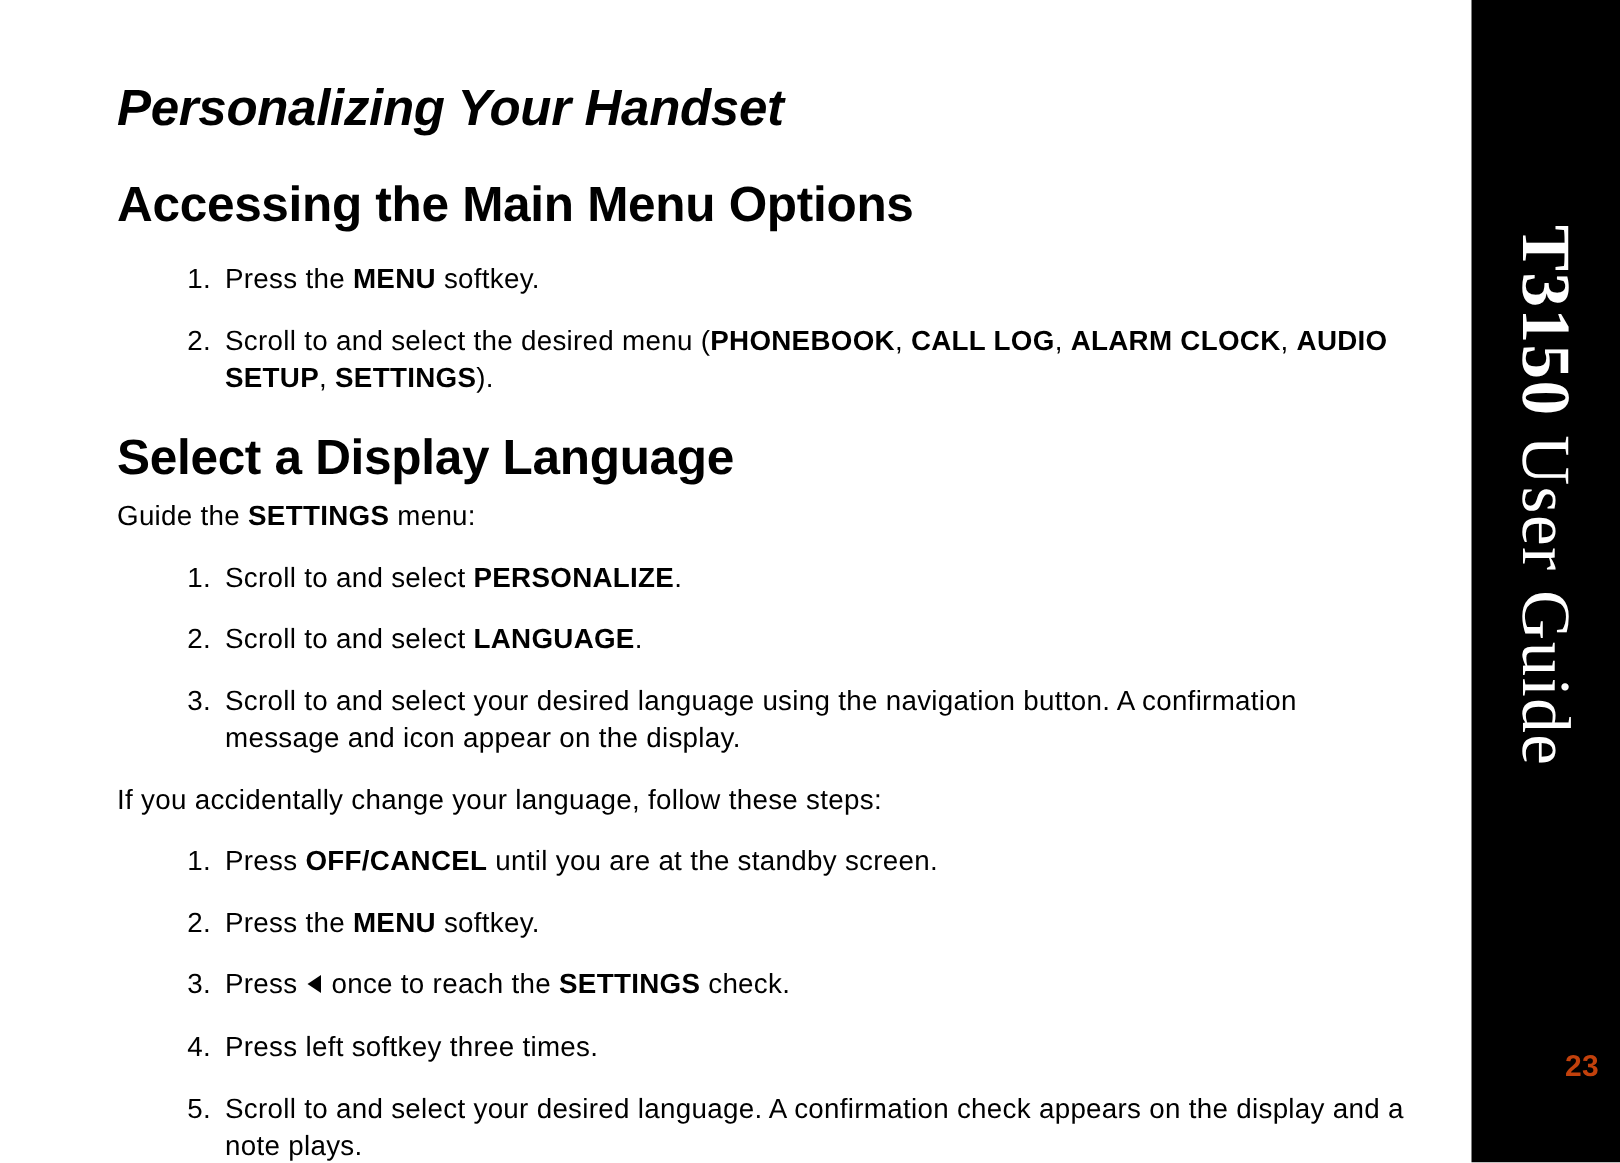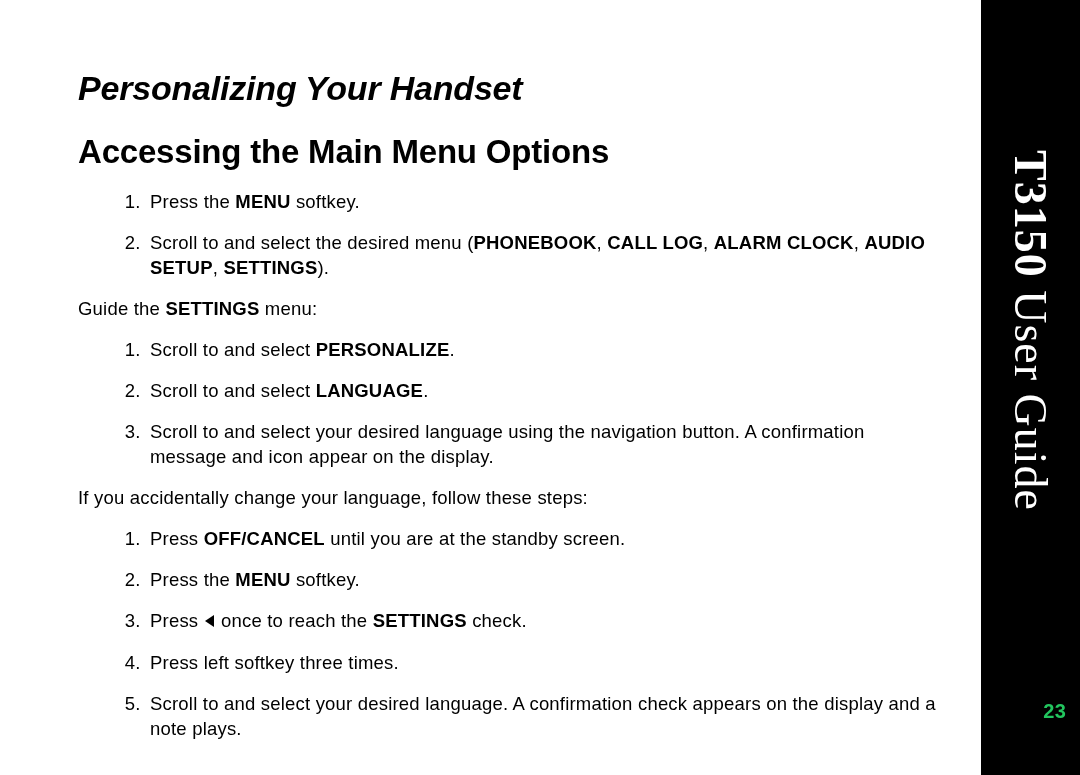--- a/index.html
+++ b/index.html
@@ -9,21 +9,21 @@
     height: 775px;
     font-family: Arial, Helvetica, sans-serif;
     color: #000;
     background: #fff;
     letter-spacing: 0.2px;
     position: relative;
     display: flex;
   }
   .page {
     flex: 1 1 auto;
-    padding: 66px 28px 20px 78px;
+    padding: 50px 28px 20px 78px;
     font-size: 18.5px;
     line-height: 1.35;
   }
   .side {
     width: 130px;
     background: #000;
     position: relative;
     display: flex;
     flex-direction: column;
     align-items: center;
@@ -35,21 +35,21 @@
     font-weight: 400;
     letter-spacing: 1px;
     margin-top: 150px;
     font-family: "Times New Roman", Times, serif;
   }
   .side-title .bold { font-weight: 700; }
   .page-num {
     position: absolute;
     right: 14px;
     bottom: 52px;
-    color: #22c55e;
+    color: #c2410c;
     font-weight: 700;
     font-size: 20px;
   }
 
   h1 {
     font-size: 34px;
     font-style: italic;
     font-weight: 800;
     margin: 0 0 6px 0;
     letter-spacing: -0.2px;
@@ -95,20 +95,21 @@
   <h2>Accessing the Main Menu Options</h2>
   <ol>
     <li>
       <span>Press the </span><span class="b">MENU</span><span> softkey.</span>
     </li>
     <li>
       <span>Scroll to and select the desired menu (</span><span class="b">PHONEBOOK</span><span>, </span><span class="b">CALL LOG</span><span>, </span><span class="b">ALARM CLOCK</span><span>, </span><span class="b">AUDIO SETUP</span><span>, </span><span class="b">SETTINGS</span><span>).</span>
     </li>
   </ol>
 
+  <h2>Select a Display Language</h2>
   <p>
     <span>Guide the </span><span class="b">SETTINGS</span><span> menu:</span>
   </p>
   <ol>
     <li>
       <span>Scroll to and select </span><span class="b">PERSONALIZE</span><span>.</span>
     </li>
     <li>
       <span>Scroll to and select </span><span class="b">LANGUAGE</span><span>.</span>
     </li>

